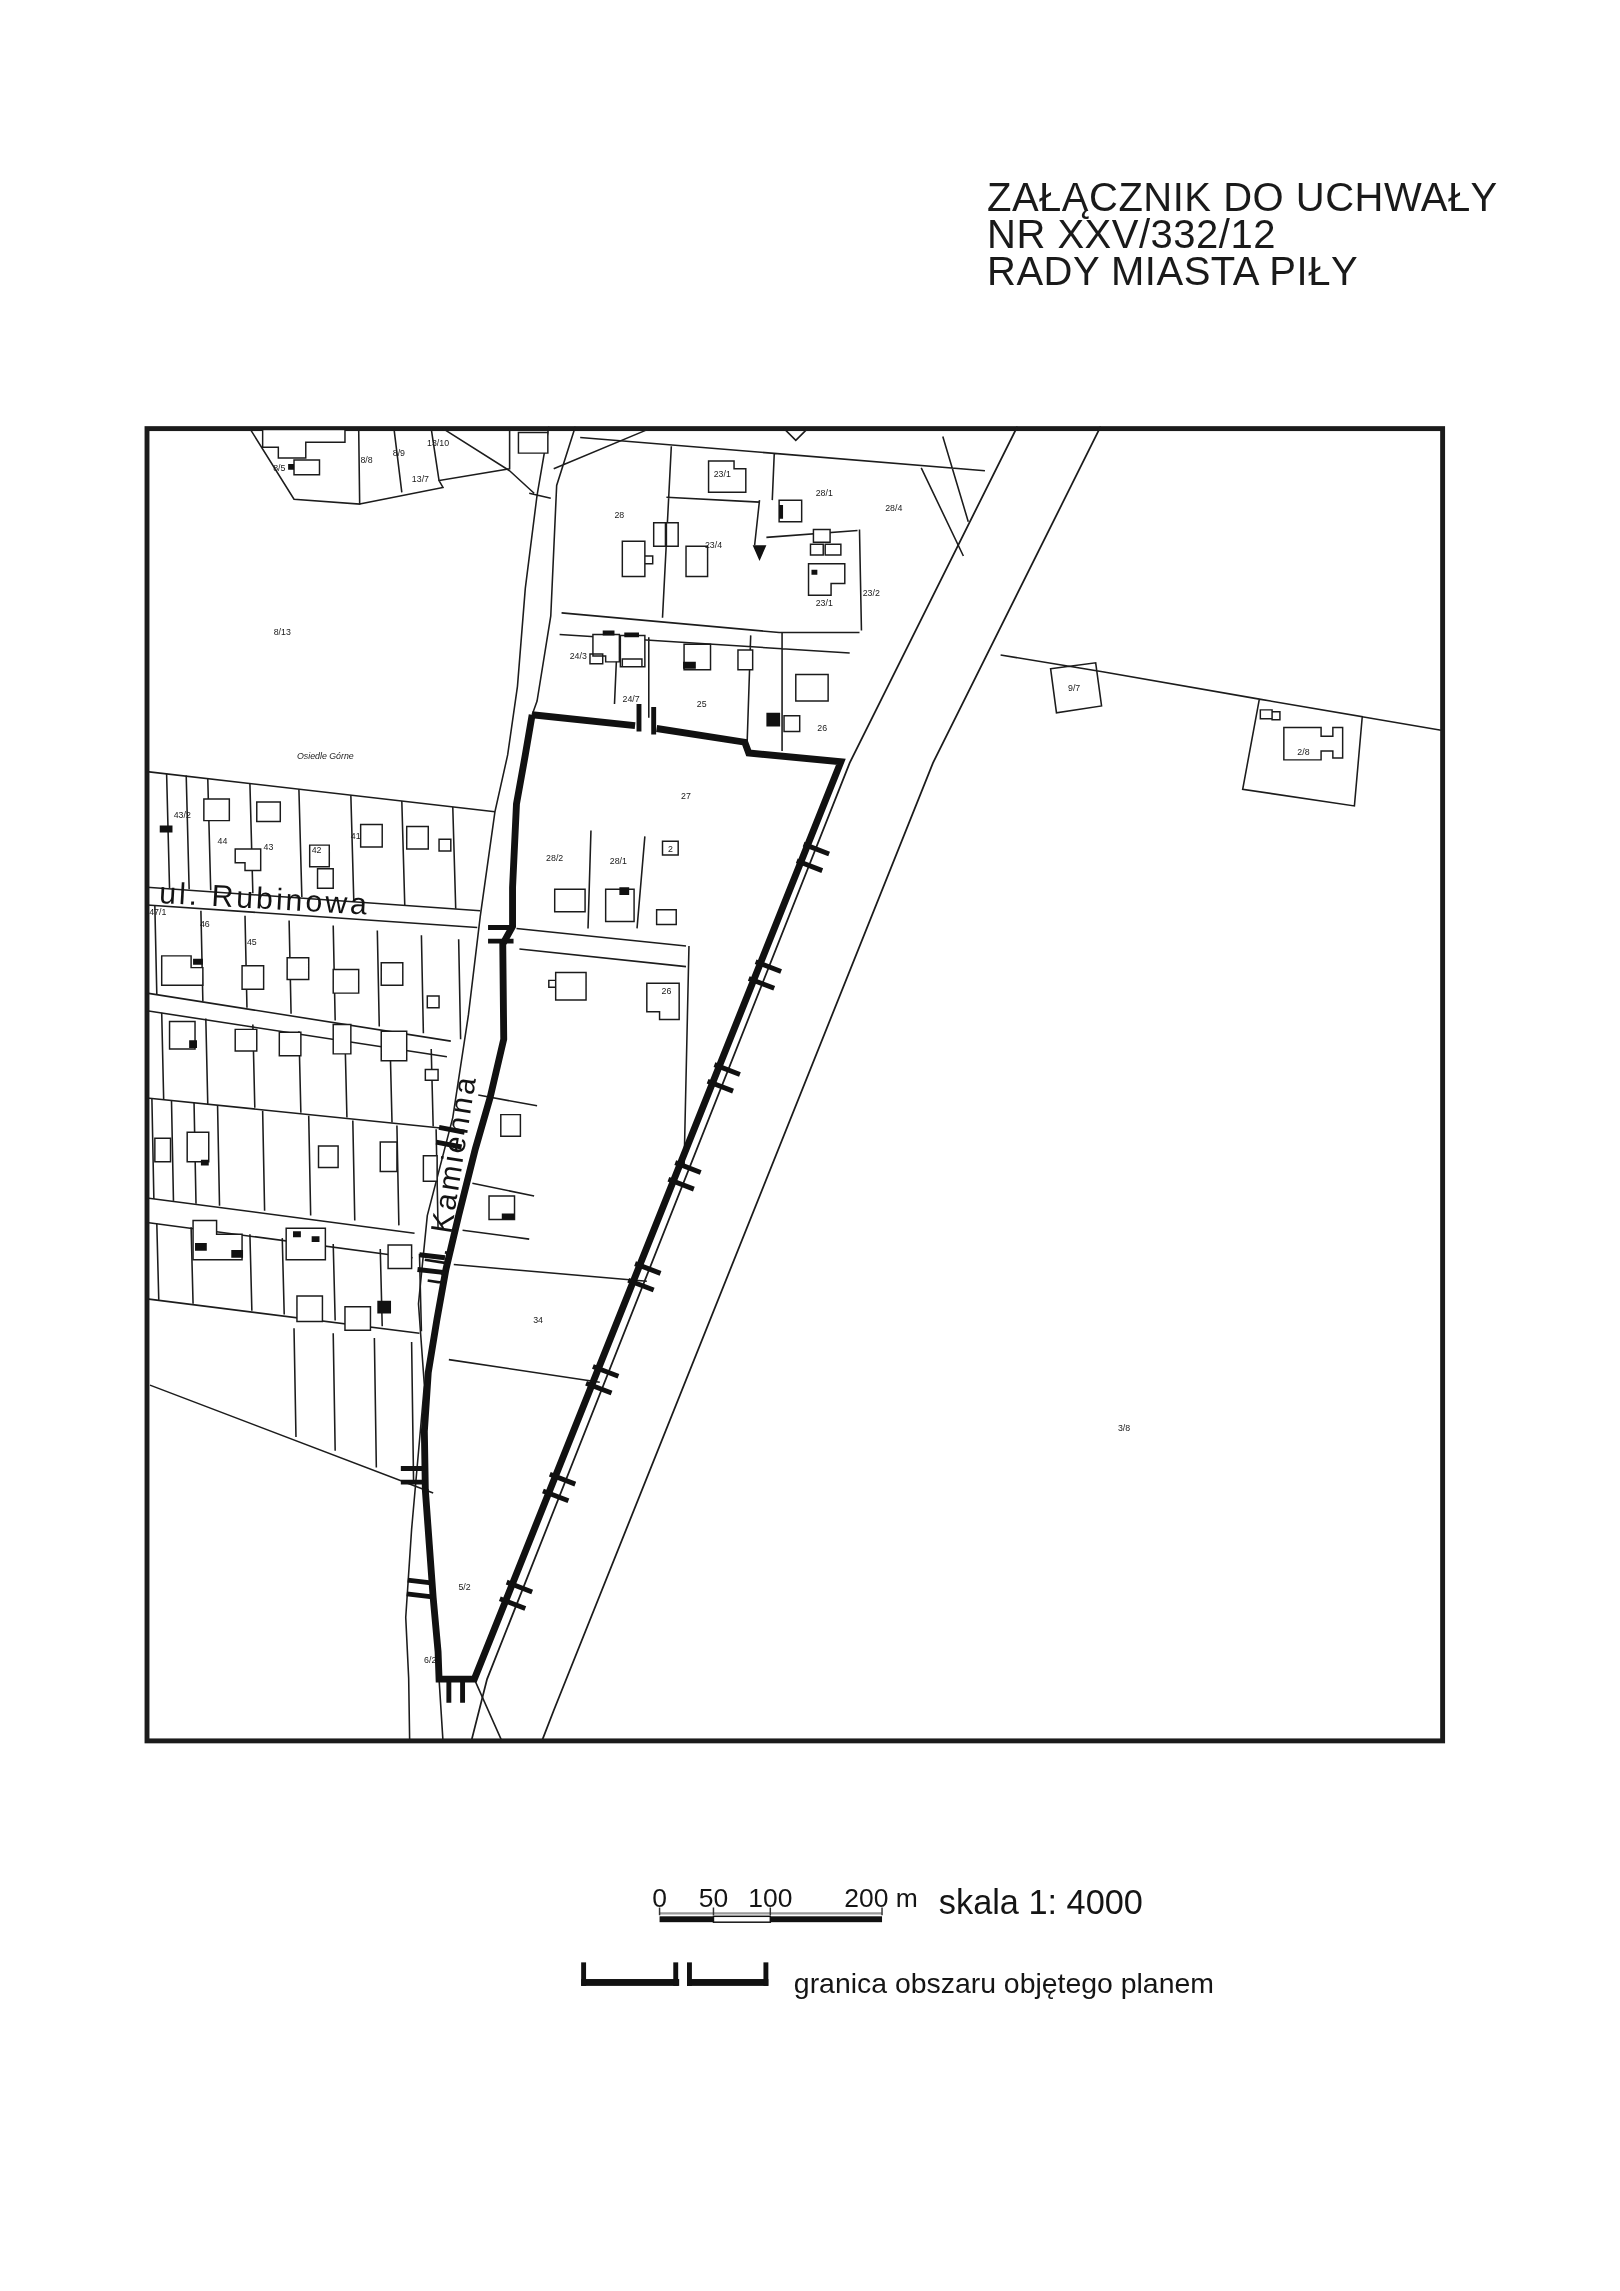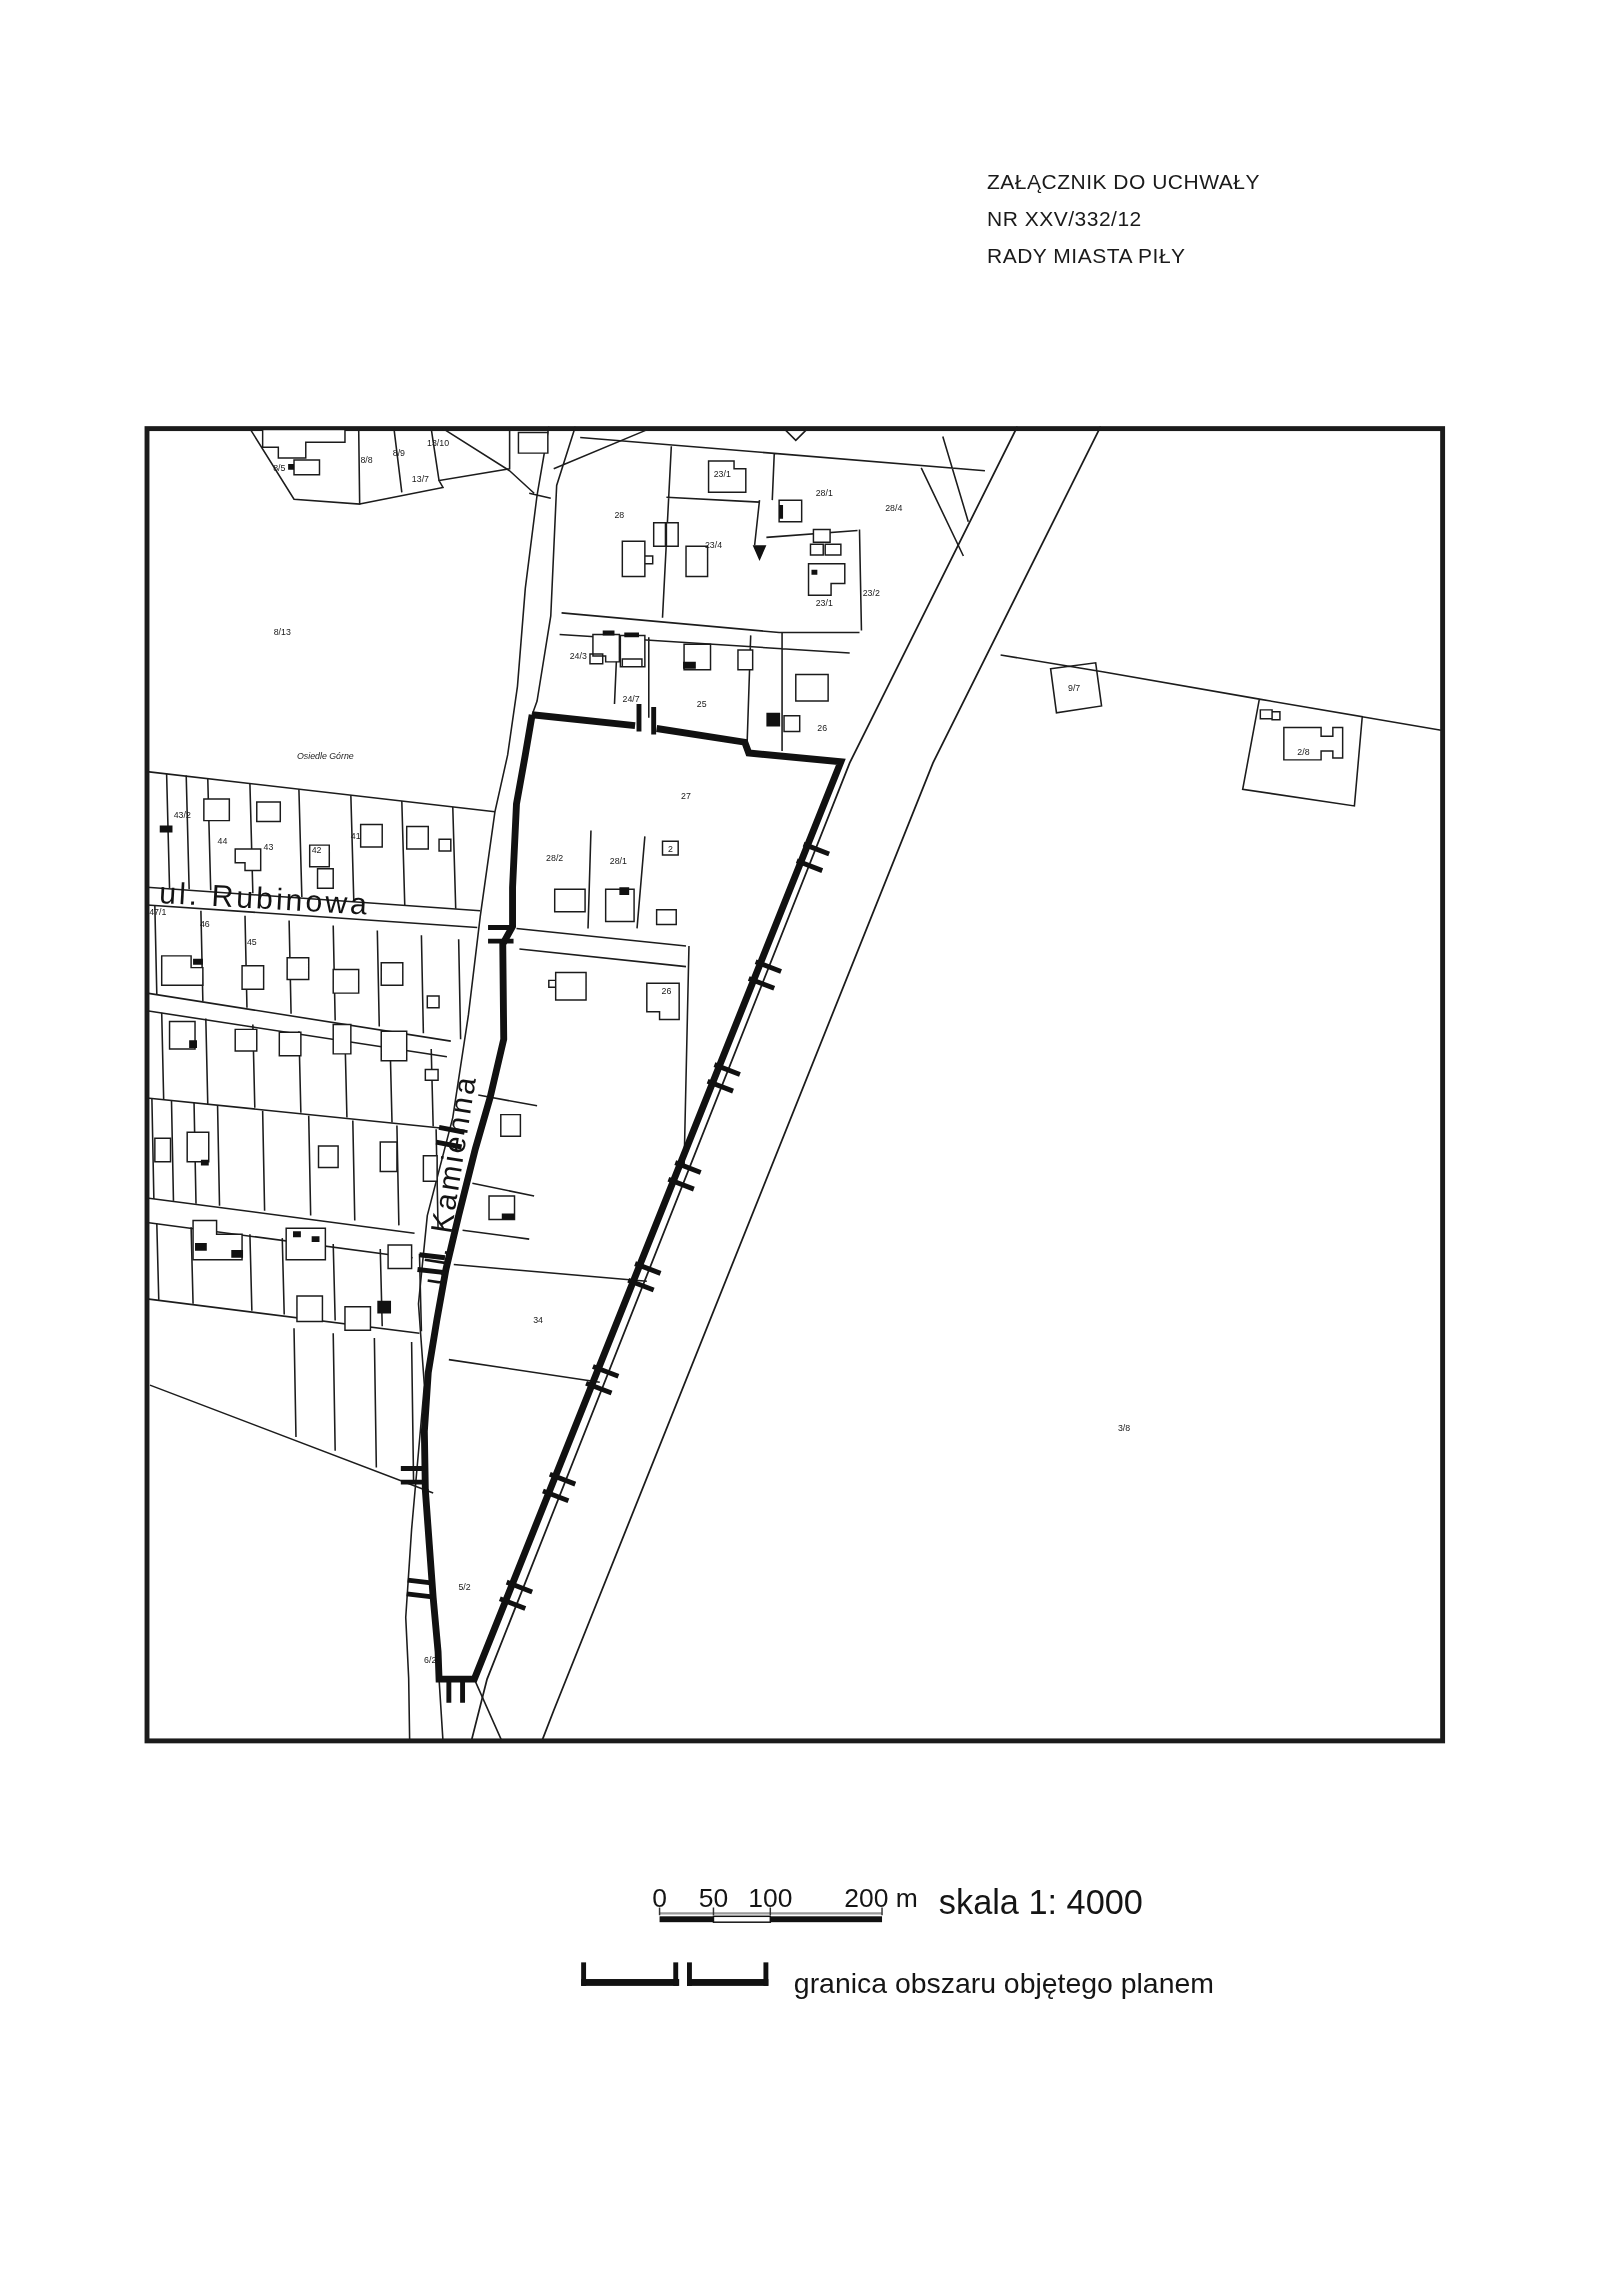--- a/index.html
+++ b/index.html
@@ -1,18 +1,18 @@
 <!DOCTYPE html>
 <html><head>
 <meta charset="utf-8">
 <style>
   html,body{margin:0;padding:0;background:#e8e8e8;}
   .page{position:relative;width:1620px;height:2292px;background:#ffffff;
         font-family:"Liberation Sans","DejaVu Sans",sans-serif;color:#1a1a1a;overflow:hidden;}
-  .hdr{position:absolute;left:987px;top:163px;font-size:21px;line-height:37px;
+  .hdr{position:absolute;left:987px;top:179px;font-size:40px;line-height:37px;
        letter-spacing:0.5px;white-space:nowrap;}
   .hdr b{font-weight:normal;}
   svg{position:absolute;left:0;top:0;}
   svg text{font-family:"Liberation Sans","DejaVu Sans",sans-serif;fill:#151515;}
   .street-lbl{font-size:31px;letter-spacing:3px;fill:#131313;}
   .area-lbl{font-size:9px;font-style:italic;fill:#222;}
   .plbl{font-size:9px;fill:#1a1a1a;text-anchor:middle;}
   .sbnum{font-size:27px;text-anchor:middle;}
   .skala{font-size:35px;}
   .legtxt{font-size:29px;}

